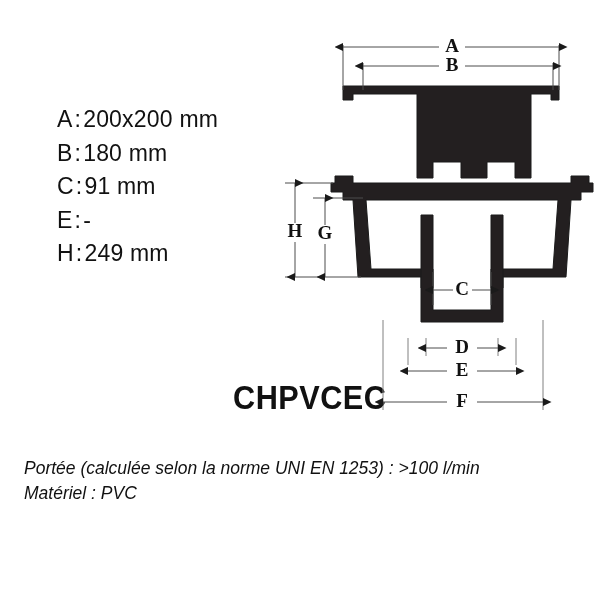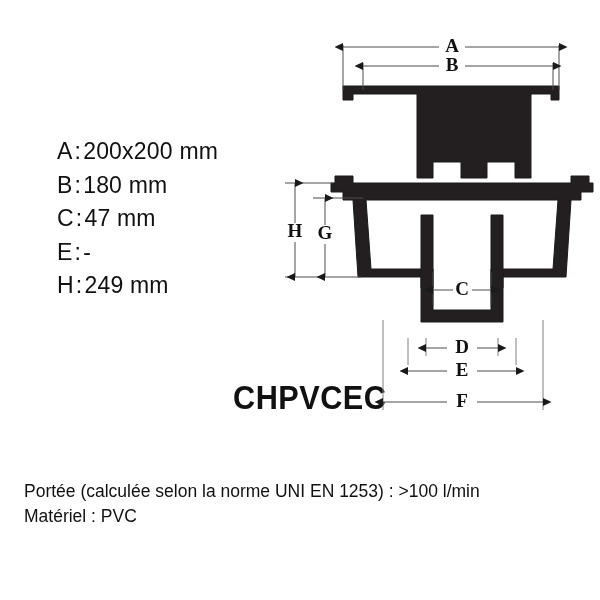--- a/index.html
+++ b/index.html
@@ -22,21 +22,20 @@
     width: 600px;
     height: 600px;
   }
 
   
   .spec-list {
     position: absolute;
     left: 57px;
     top: 103px;
     width: 230px;
-    margin-top: 32px;
   }
   .spec-row {
     font-size: 23px;
     line-height: 33.5px;
     letter-spacing: 0.2px;
     color: #111111;
     white-space: nowrap;
   }
   .spec-key { }
   .spec-sep { padding: 0 2px; }
@@ -53,22 +52,23 @@
     letter-spacing: 0.5px;
     color: #111111;
     transform: scaleX(0.93);
     transform-origin: left center;
   }
 
   
   .footer-block {
     position: absolute;
     left: 24px;
-    top: 479px;
+    top: 456px;
     width: 570px;
+    font-style: italic;
   }
   .footer-line {
     font-size: 17.5px;
     line-height: 25px;
     color: #111111;
     white-space: nowrap;
   }
 
   
   #drawing {
@@ -93,21 +93,21 @@
 <div id="sheet">
 
   <div class="spec-list">
     <div class="spec-row">
       <span class="spec-key">A</span><span class="spec-sep">:</span><span class="spec-val">200x200 mm</span>
     </div>
     <div class="spec-row">
       <span class="spec-key">B</span><span class="spec-sep">:</span><span class="spec-val">180 mm</span>
     </div>
     <div class="spec-row">
-      <span class="spec-key">C</span><span class="spec-sep">:</span><span class="spec-val">47 mm</span>
+      <span class="spec-key">C</span><span class="spec-sep">:</span><span class="spec-val">91 mm</span>
     </div>
     <div class="spec-row">
       <span class="spec-key">E</span><span class="spec-sep">:</span><span class="spec-val">-</span>
     </div>
     <div class="spec-row">
       <span class="spec-key">H</span><span class="spec-sep">:</span><span class="spec-val">249 mm</span>
     </div>
   </div>
 
   <div class="product-code">CHPVCEC</div>

